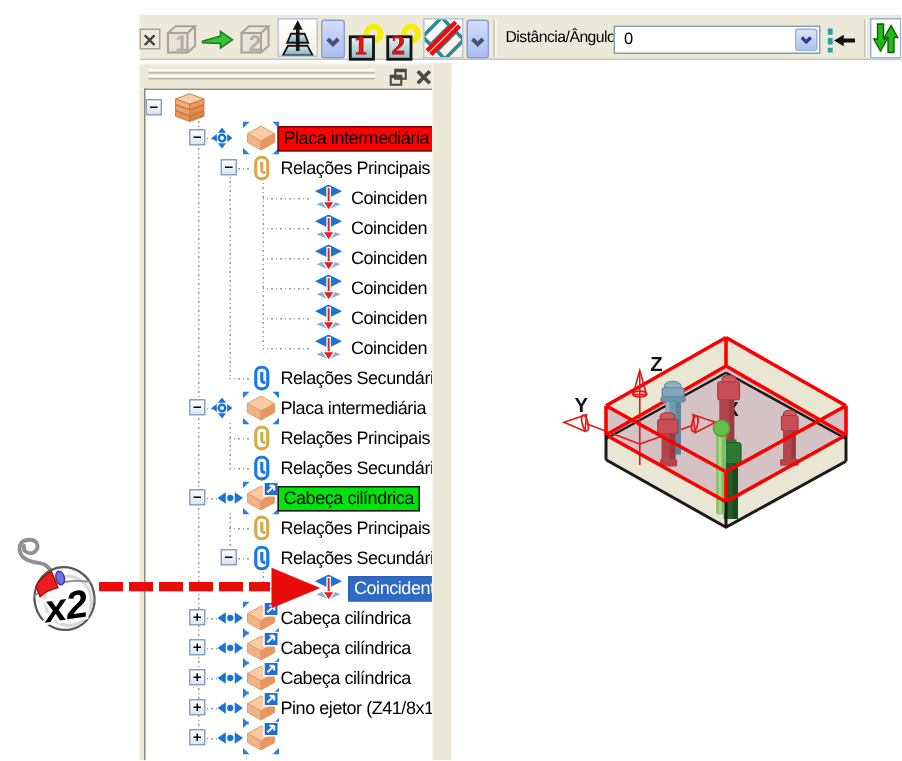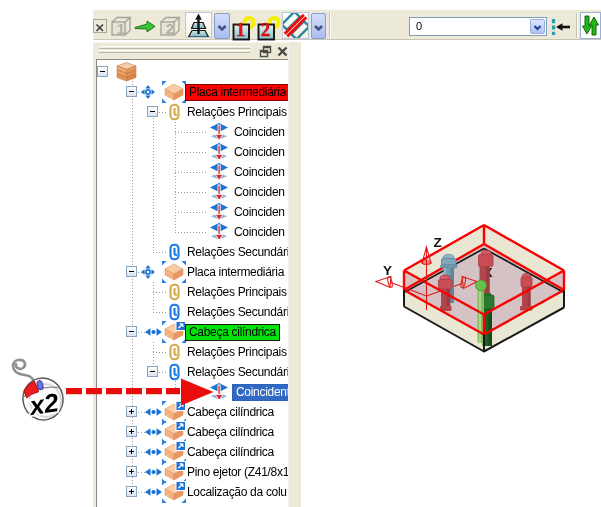--- a/index.html
+++ b/index.html
@@ -139,20 +139,21 @@
     </div>
 
     <div class="tbtn tb-chev" style="left:217px;top:3px;width:15px;height:26px;">
       <svg width="13" height="24" style="position:absolute;left:0;top:0">
         <polyline points="3,12 6.5,15.5 10,12" fill="none" stroke="#44537e" stroke-width="2.6"></polyline>
       </svg>
     </div>
 
     <div class="tbtn tb-sep" style="left:235px;top:3px;width:2px;height:25px;"></div>
 
+    <div class="tbtn" id="dist-label" style="left:243px;top:0px;">Distância/Ângulo</div>
 
     <div class="tbtn" id="combo" style="left:315px;top:7px;width:138px;height:19px;">
       <div id="combo-value">0</div>
       <div id="combo-btn">
         <svg width="13" height="13">
           <polyline points="3.5,5 6.5,8 9.5,5" fill="none" stroke="#2c3e93" stroke-width="2.2"></polyline>
         </svg>
       </div>
     </div>
 
@@ -406,21 +407,20 @@
         <div class="ebox plus" style="left: 29px; top: 4px;">
           <i></i>
           <b></b>
         </div>
         <svg width="17" height="10" class="ticon" style="left: 48px; top: 5px;">
           <use href="#sym-fixed"></use>
         </svg>
         <svg width="24" height="22" class="ticon" style="left: 65px; top: -1px;">
           <use href="#sym-cube-ref"></use>
         </svg>
-        <span class="tlabel" style="left: 90px;">Localização da colu</span>
       </div>
     </div>
 
   <svg class="abs" style="left:330px;top:210px;" width="271" height="195">
     <g transform="translate(-330,-210)">
 
       <polygon points="484,225 564,270.5 564,307.5 484,351.5 404,306.5 404,270.5" fill="#eae6d4"></polygon>
       <polygon points="484,244 564,290 484,334.5 404,290" fill="#d5c2c4"></polygon>
       <polygon points="404,270.5 484,314.5 484,334.5 404,290" fill="#d5c2c4"></polygon>
       <polygon points="484,314.5 564,270.5 564,290 484,334.5" fill="#d5c2c4"></polygon>

